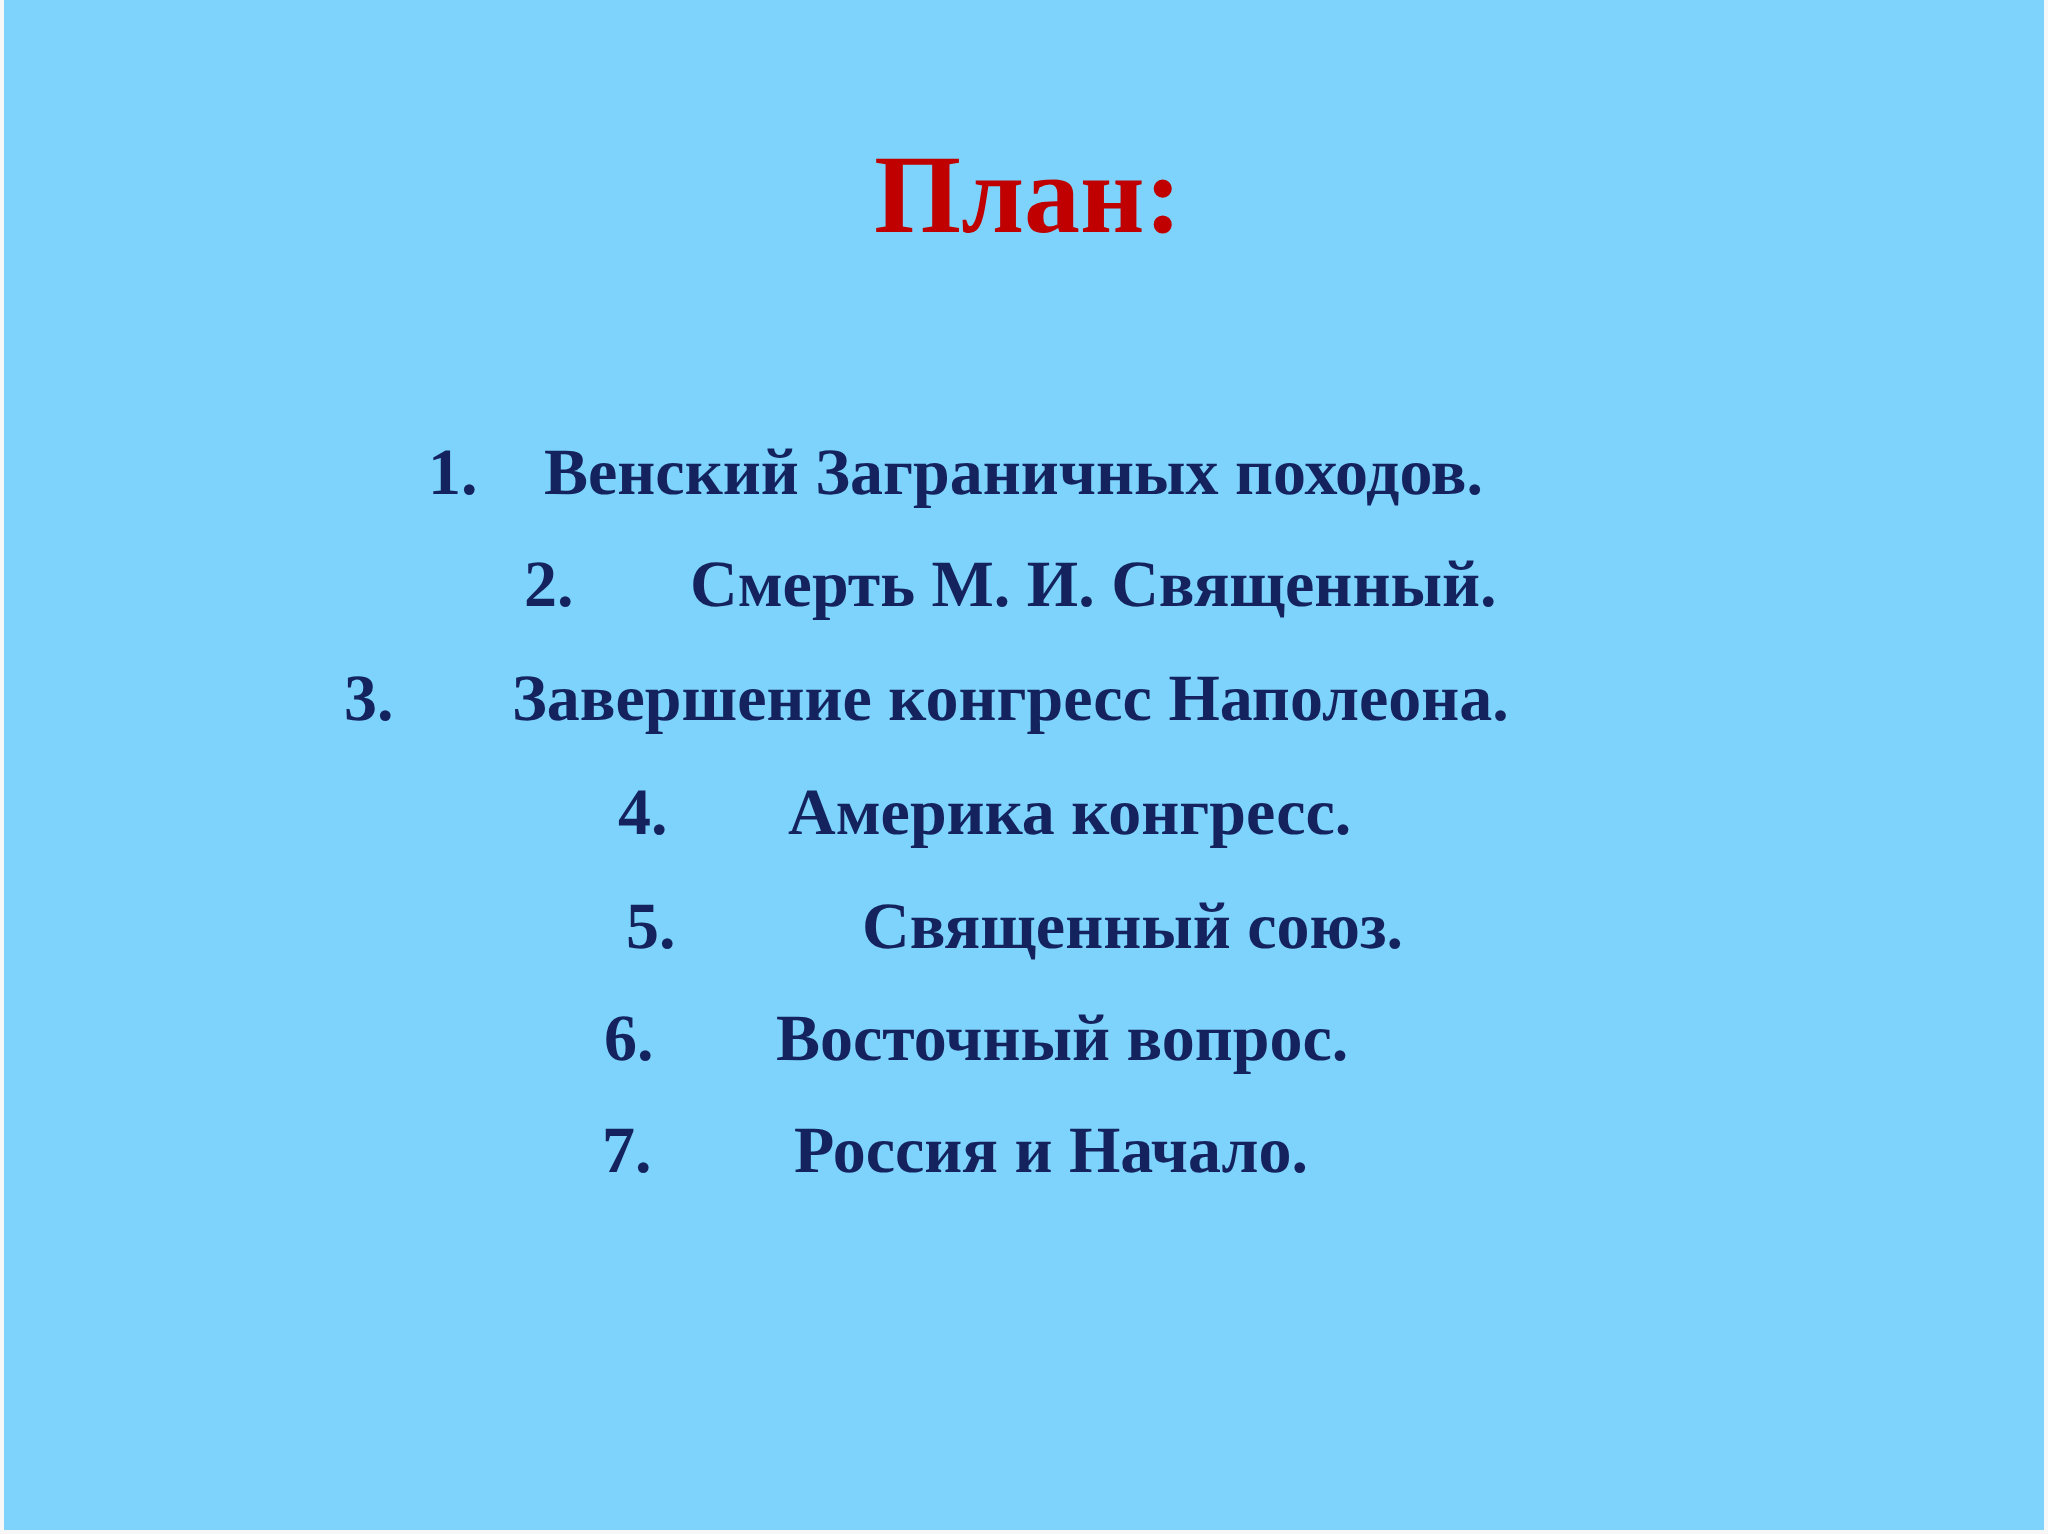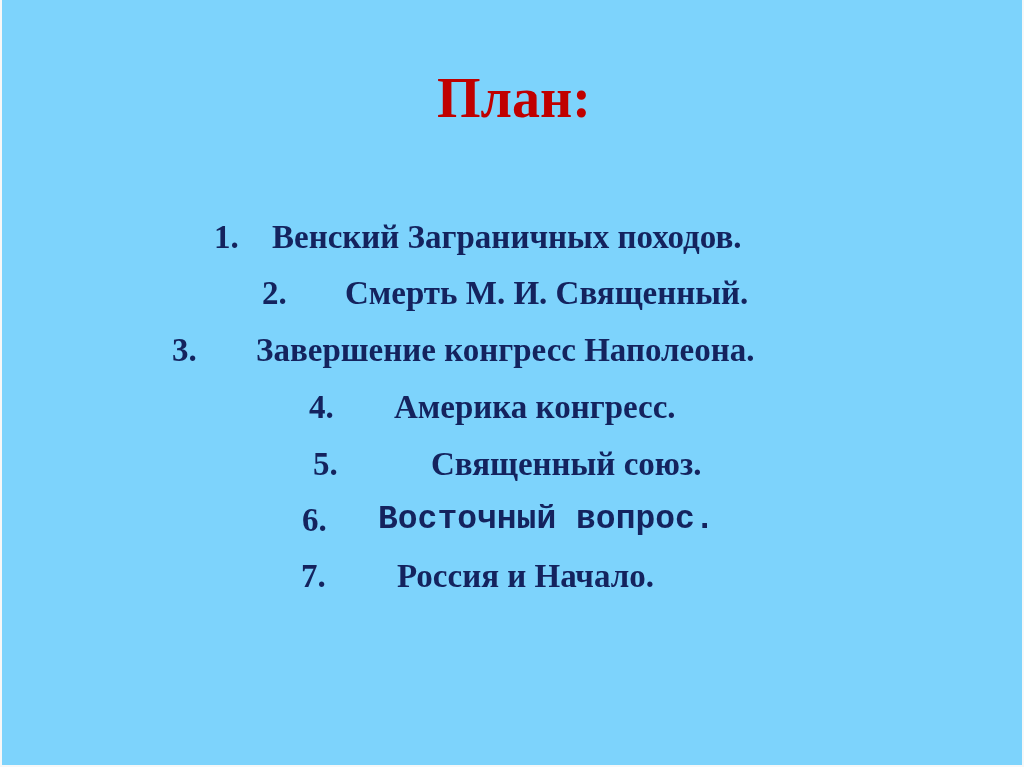--- a/index.html
+++ b/index.html
@@ -77,21 +77,21 @@
       <span class="text" style="left:392px;">Америка конгресс.</span>
     </div>
 
     <div class="item" style="top: 444px; left: 0px; color: rgb(20, 35, 94);">
       <span class="num" style="left:311px;">5.</span>
       <span class="text" style="left:395px;margin-left:34px;">Священный союз.</span>
     </div>
 
     <div class="item" style="top: 500px; left: 0px; color: rgb(20, 35, 94);">
       <span class="num" style="left:300px;">6.</span>
-      <span class="text" style="left:376px;font-family:Liberation Mono, monospace;">Восточный вопрос.</span>
+      <span class="text" style="left:386px;">Восточный вопрос.</span>
     </div>
 
     <div class="item" style="top: 556px; left: 0px; color: rgb(20, 35, 94);">
       <span class="num" style="left:299px;">7.</span>
       <span class="text" style="left:395px;">Россия и Начало.</span>
     </div>
   </div>
 </div>
 
 </body></html>

